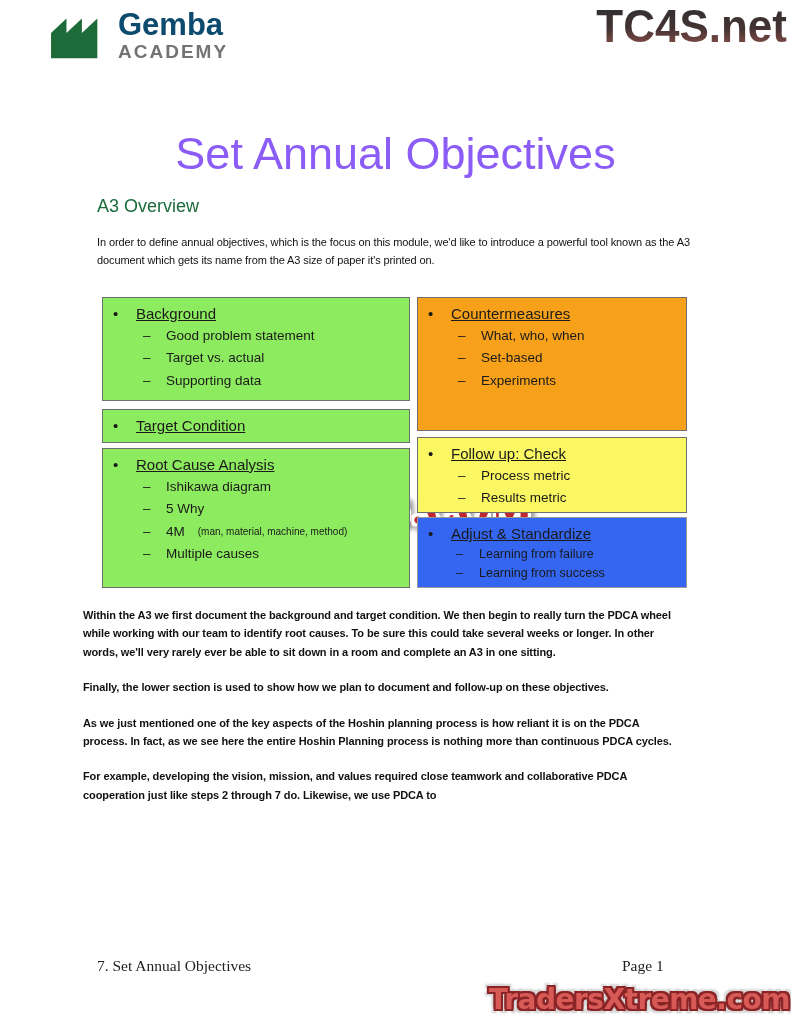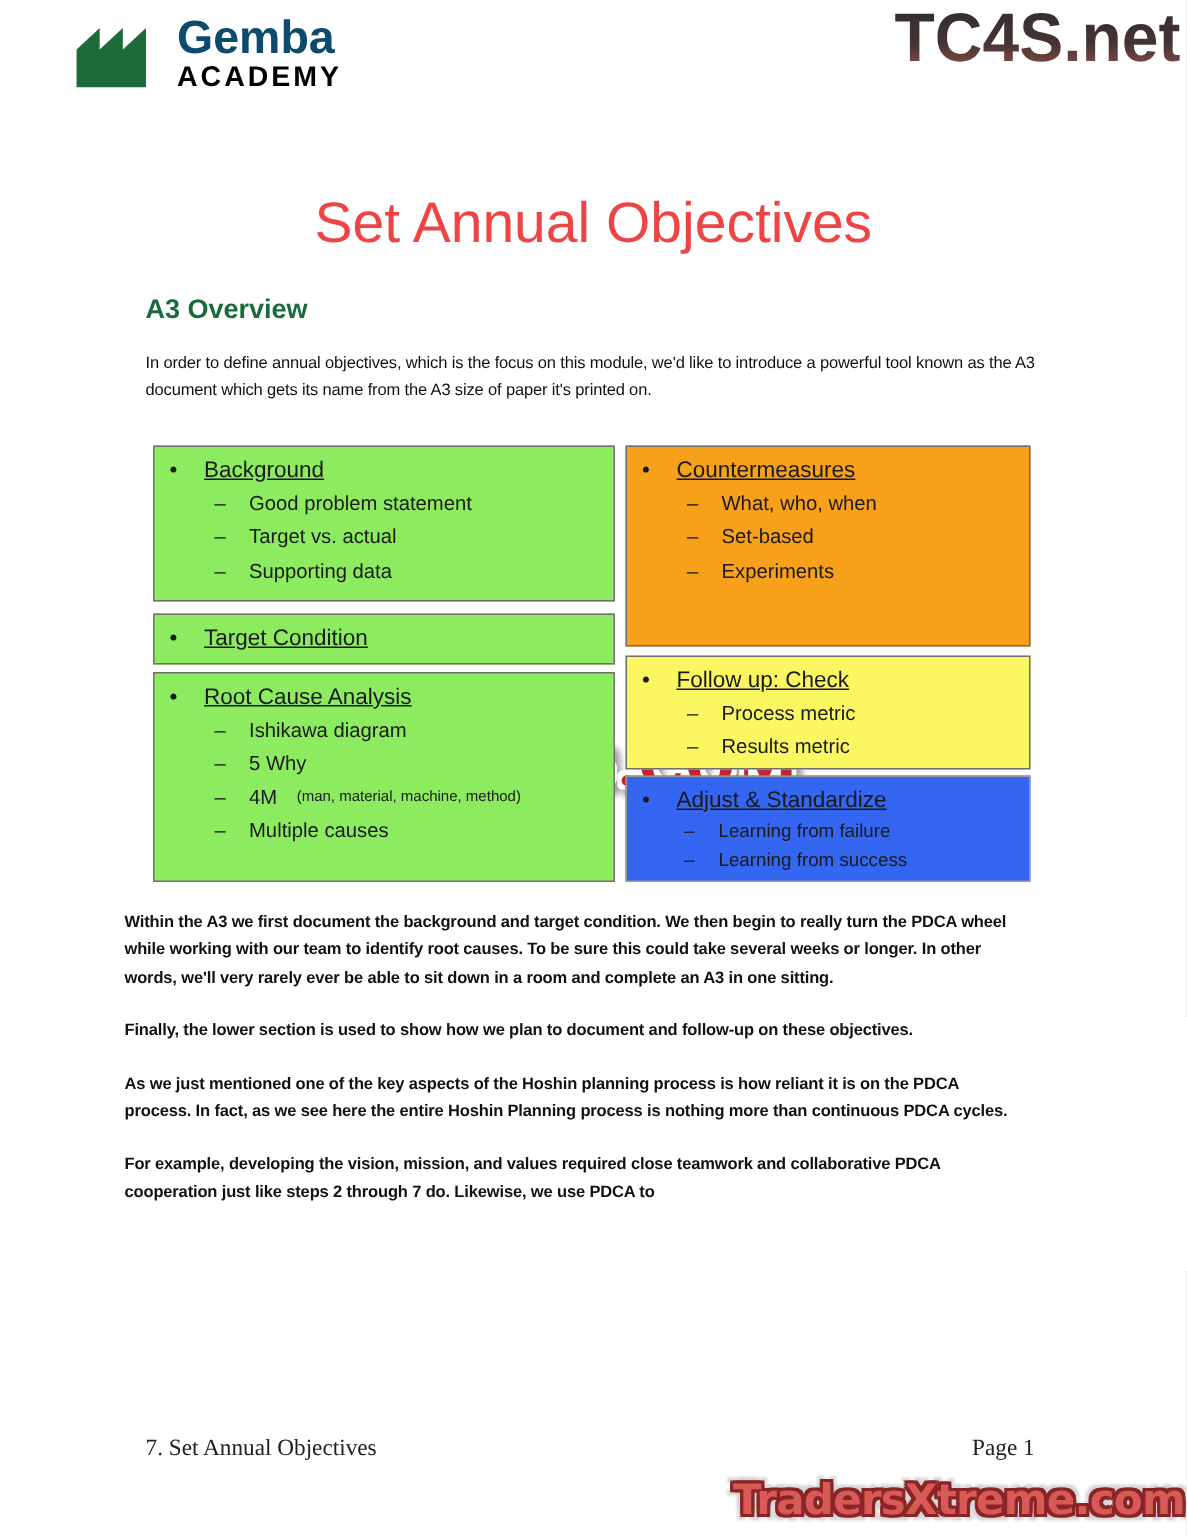--- a/index.html
+++ b/index.html
@@ -36,23 +36,23 @@
     position:absolute;right:1px;top:983px;
     font-family:"DejaVu Sans",sans-serif;font-weight:bold;font-size:28px;
     letter-spacing:-0.5px;color:#d85a57;white-space:nowrap;
     text-shadow:
       -2px -2px 0 #8b2426, 2px -2px 0 #8b2426, -2px 2px 0 #8b2426, 2px 2px 0 #8b2426,
       -2px 0 0 #8b2426, 2px 0 0 #8b2426, 0 -2px 0 #8b2426, 0 2px 0 #8b2426,
       -4px -4px 2px #d6d6d6, 4px -4px 2px #d6d6d6, -4px 4px 2px #d6d6d6, 4px 4px 2px #d6d6d6;
   }
   
   .title{position:absolute;left:0;top:128px;width:100%;text-align:center;
-    font-size:38px;font-weight:400;color:#ef4444;}
+    font-size:45px;font-weight:400;color:#8b5cf6;}
   .section-heading{position:absolute;left:97px;top:196px;
-    font-size:18px;font-weight:bold;color:#1a6b3c;}
+    font-size:18px;font-weight:normal;color:#1a6b3c;}
   .intro{position:absolute;left:97px;top:233px;width:600px;}
   .body-copy{position:absolute;left:83px;top:606px;width:600px;font-weight:bold;}
   p.para{margin:0 0 17px 0;font-size:11px;line-height:18.4px;letter-spacing:-0.1px;color:#111;}
   
   .col{position:absolute;top:297px;}
   .col-left{left:102px;width:308px;}
   .col-right{left:417px;width:270px;}
   .a3-box{box-sizing:border-box;border:1px solid #6f6f6f;padding:7px 10px 0 10px;overflow:hidden;}
   .box-background{height:104px;}
   .box-target-condition{height:34px;margin-top:8px;}
@@ -64,36 +64,36 @@
   .box-head .bullet{width:8px;}
   .box-head .head-label{text-decoration:underline;}
   .box-item{display:flex;gap:13px;font-size:13.5px;line-height:1.2;margin-top:6px;padding-left:30px;}
   .box-item .dash{width:10px;}
   .box-adjust .box-item{font-size:12.5px;margin-top:4.5px;padding-left:28px;}
   .box-item .note{font-size:10px;align-self:center;}
   
   .footer{position:absolute;left:0;top:957px;width:100%;
     font-family:"Liberation Serif",serif;font-size:15.5px;color:#222;}
   .footer-left{position:absolute;left:97px;top:0;}
-  .footer-right{position:absolute;left:648px;top:0;text-align:right;}
+  .footer-right{position:absolute;left:622px;top:0;text-align:right;}
 </style>
 </head>
 <body>
 
 <div class="page">
 
   <div class="logo">
     <span>
       <svg width="62" height="54" viewBox="0 0 64 56">
         <polygon points="3,52 3,26 19,11 19,26 35,11 35,26 51,11 51,52" fill="#1c6b38"></polygon>
       </svg>
     </span>
     <span class="logo-text">
       <span class="logo-name" style="color: #0c4a6e;">Gemba</span>
-      <span class="logo-sub" style="color: #000000;">ACADEMY</span>
+      <span class="logo-sub" style="color: #737373;">ACADEMY</span>
     </span>
   </div>
 
   <div class="wm-top">TC4S.net</div>
   <div class="wm-mid" style="color: rgb(193, 39, 45);">DLSUB.COM</div>
   <div class="wm-bottom" style="color: rgb(216, 90, 87);">TradersXtreme.com</div>
 
   <div class="title">Set Annual Objectives</div>
   <div class="section-heading" style="color: rgb(26, 107, 60);">A3 Overview</div>
 

